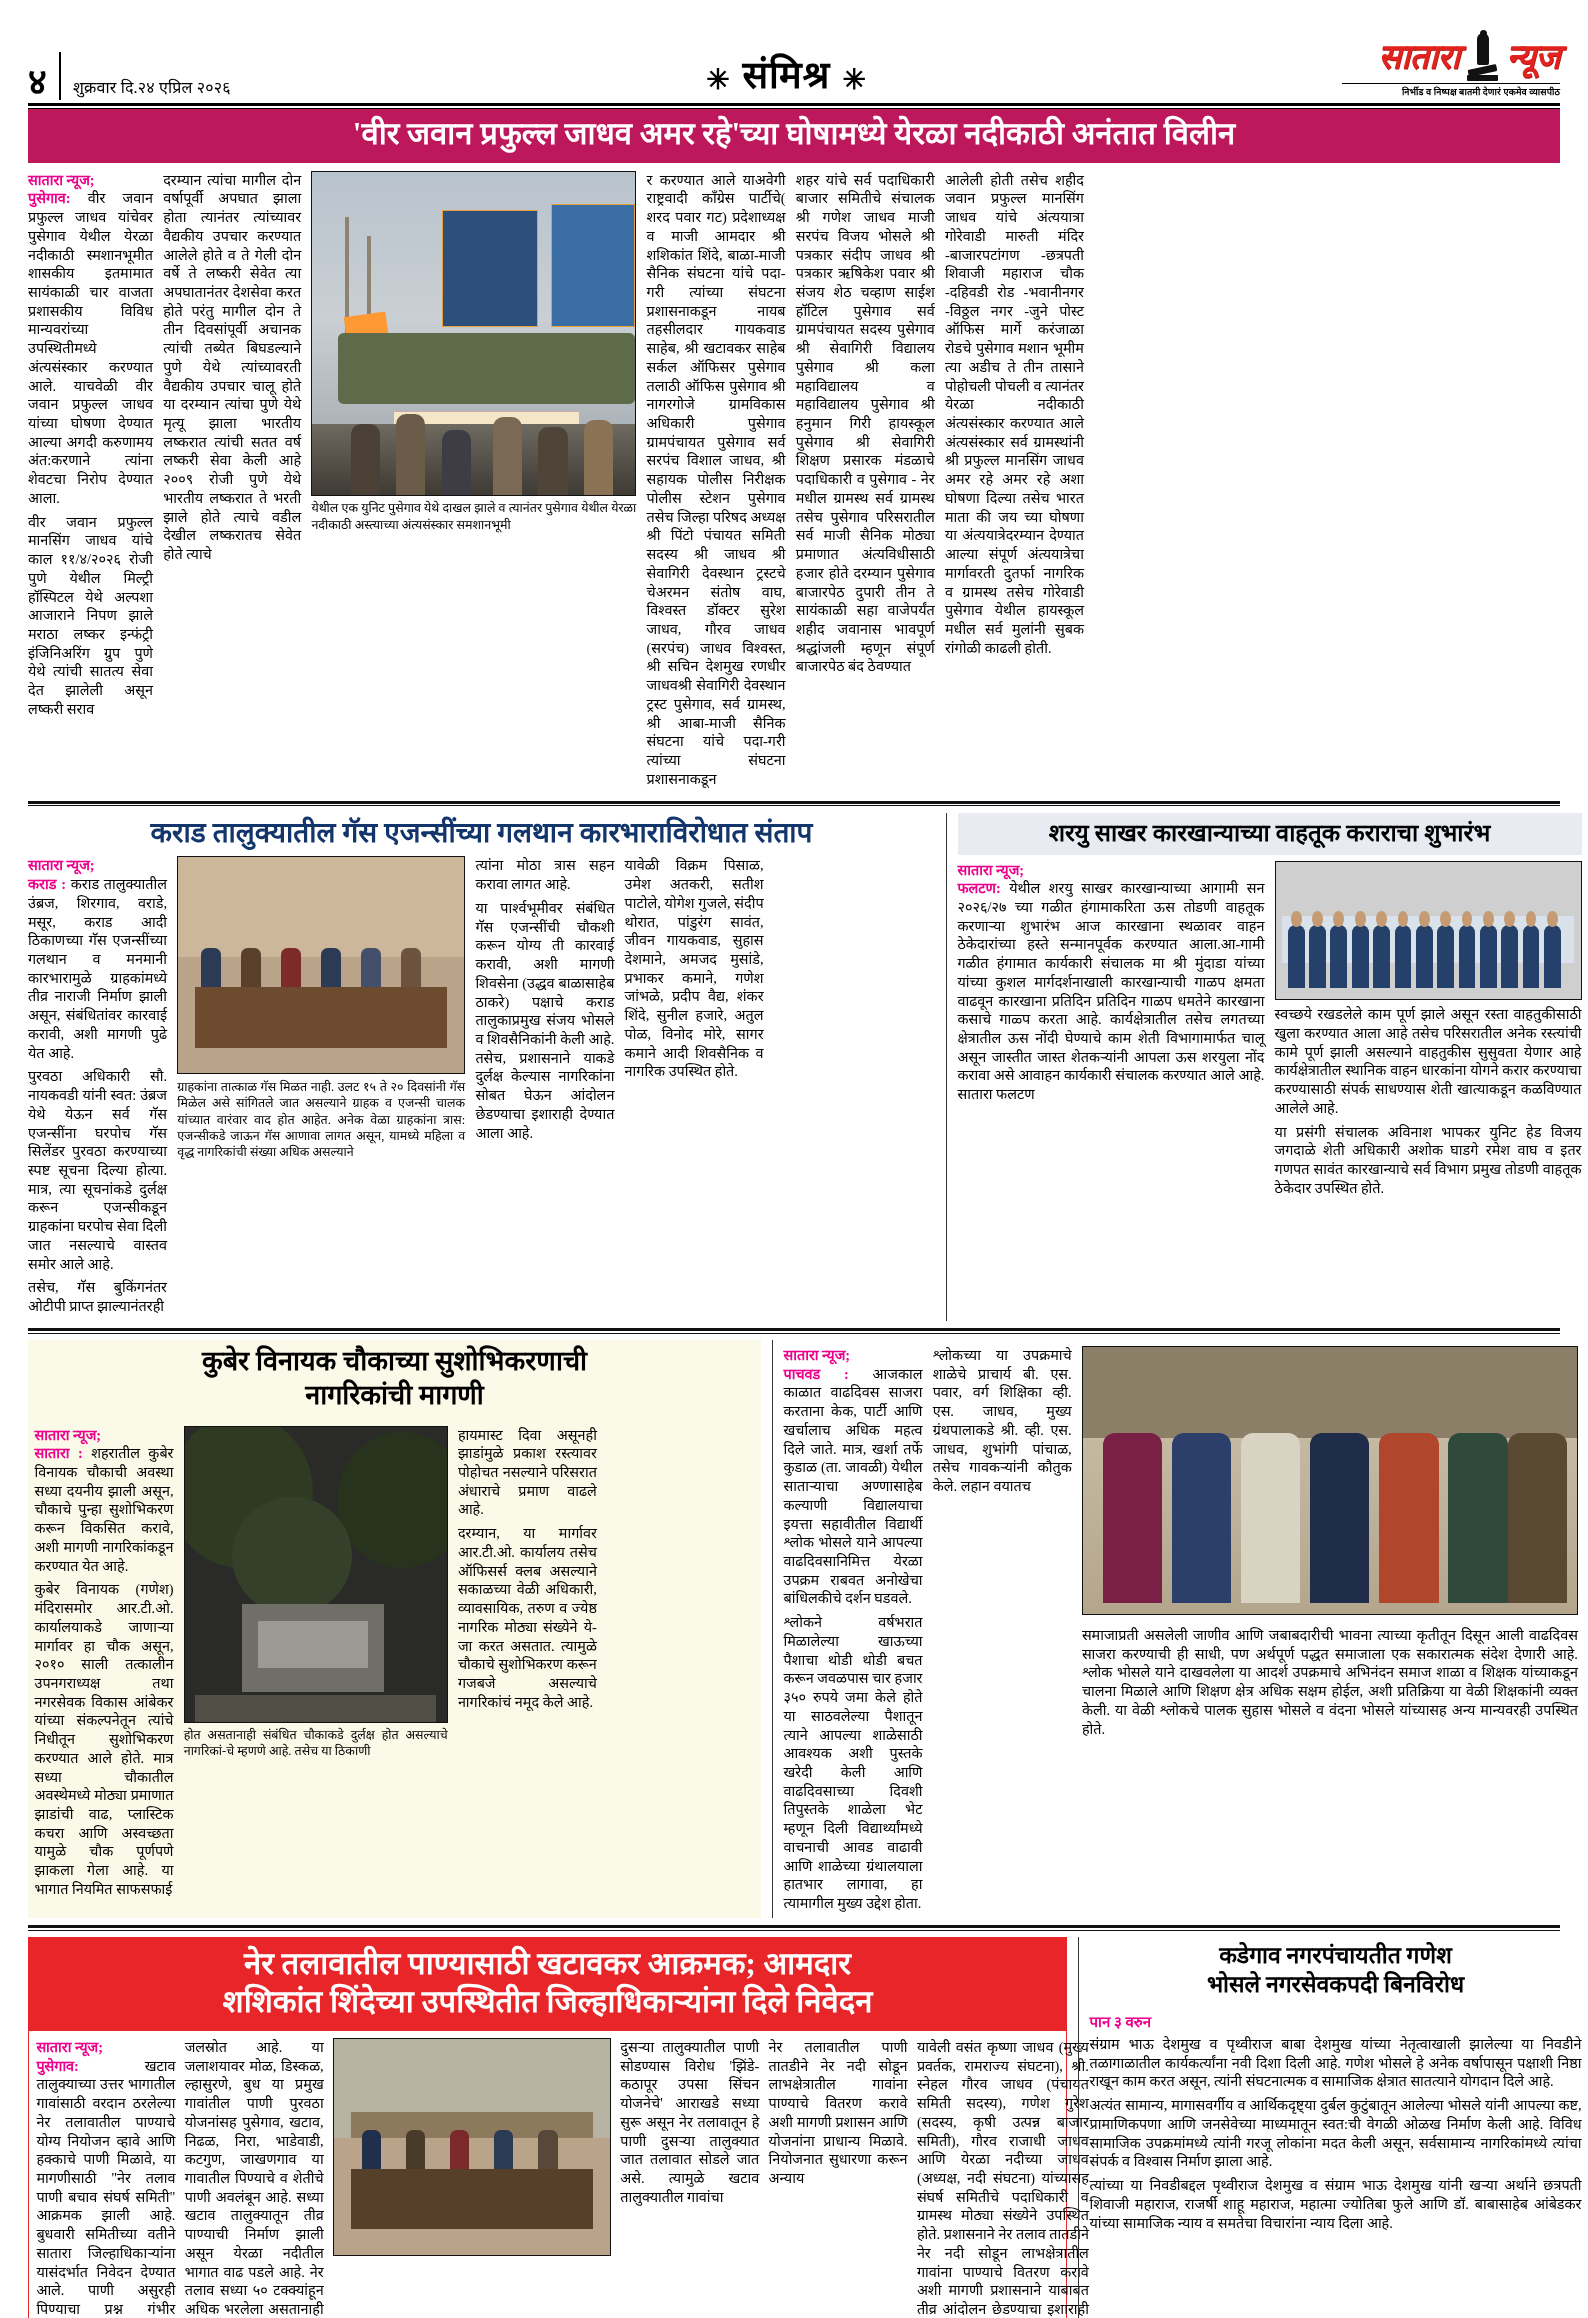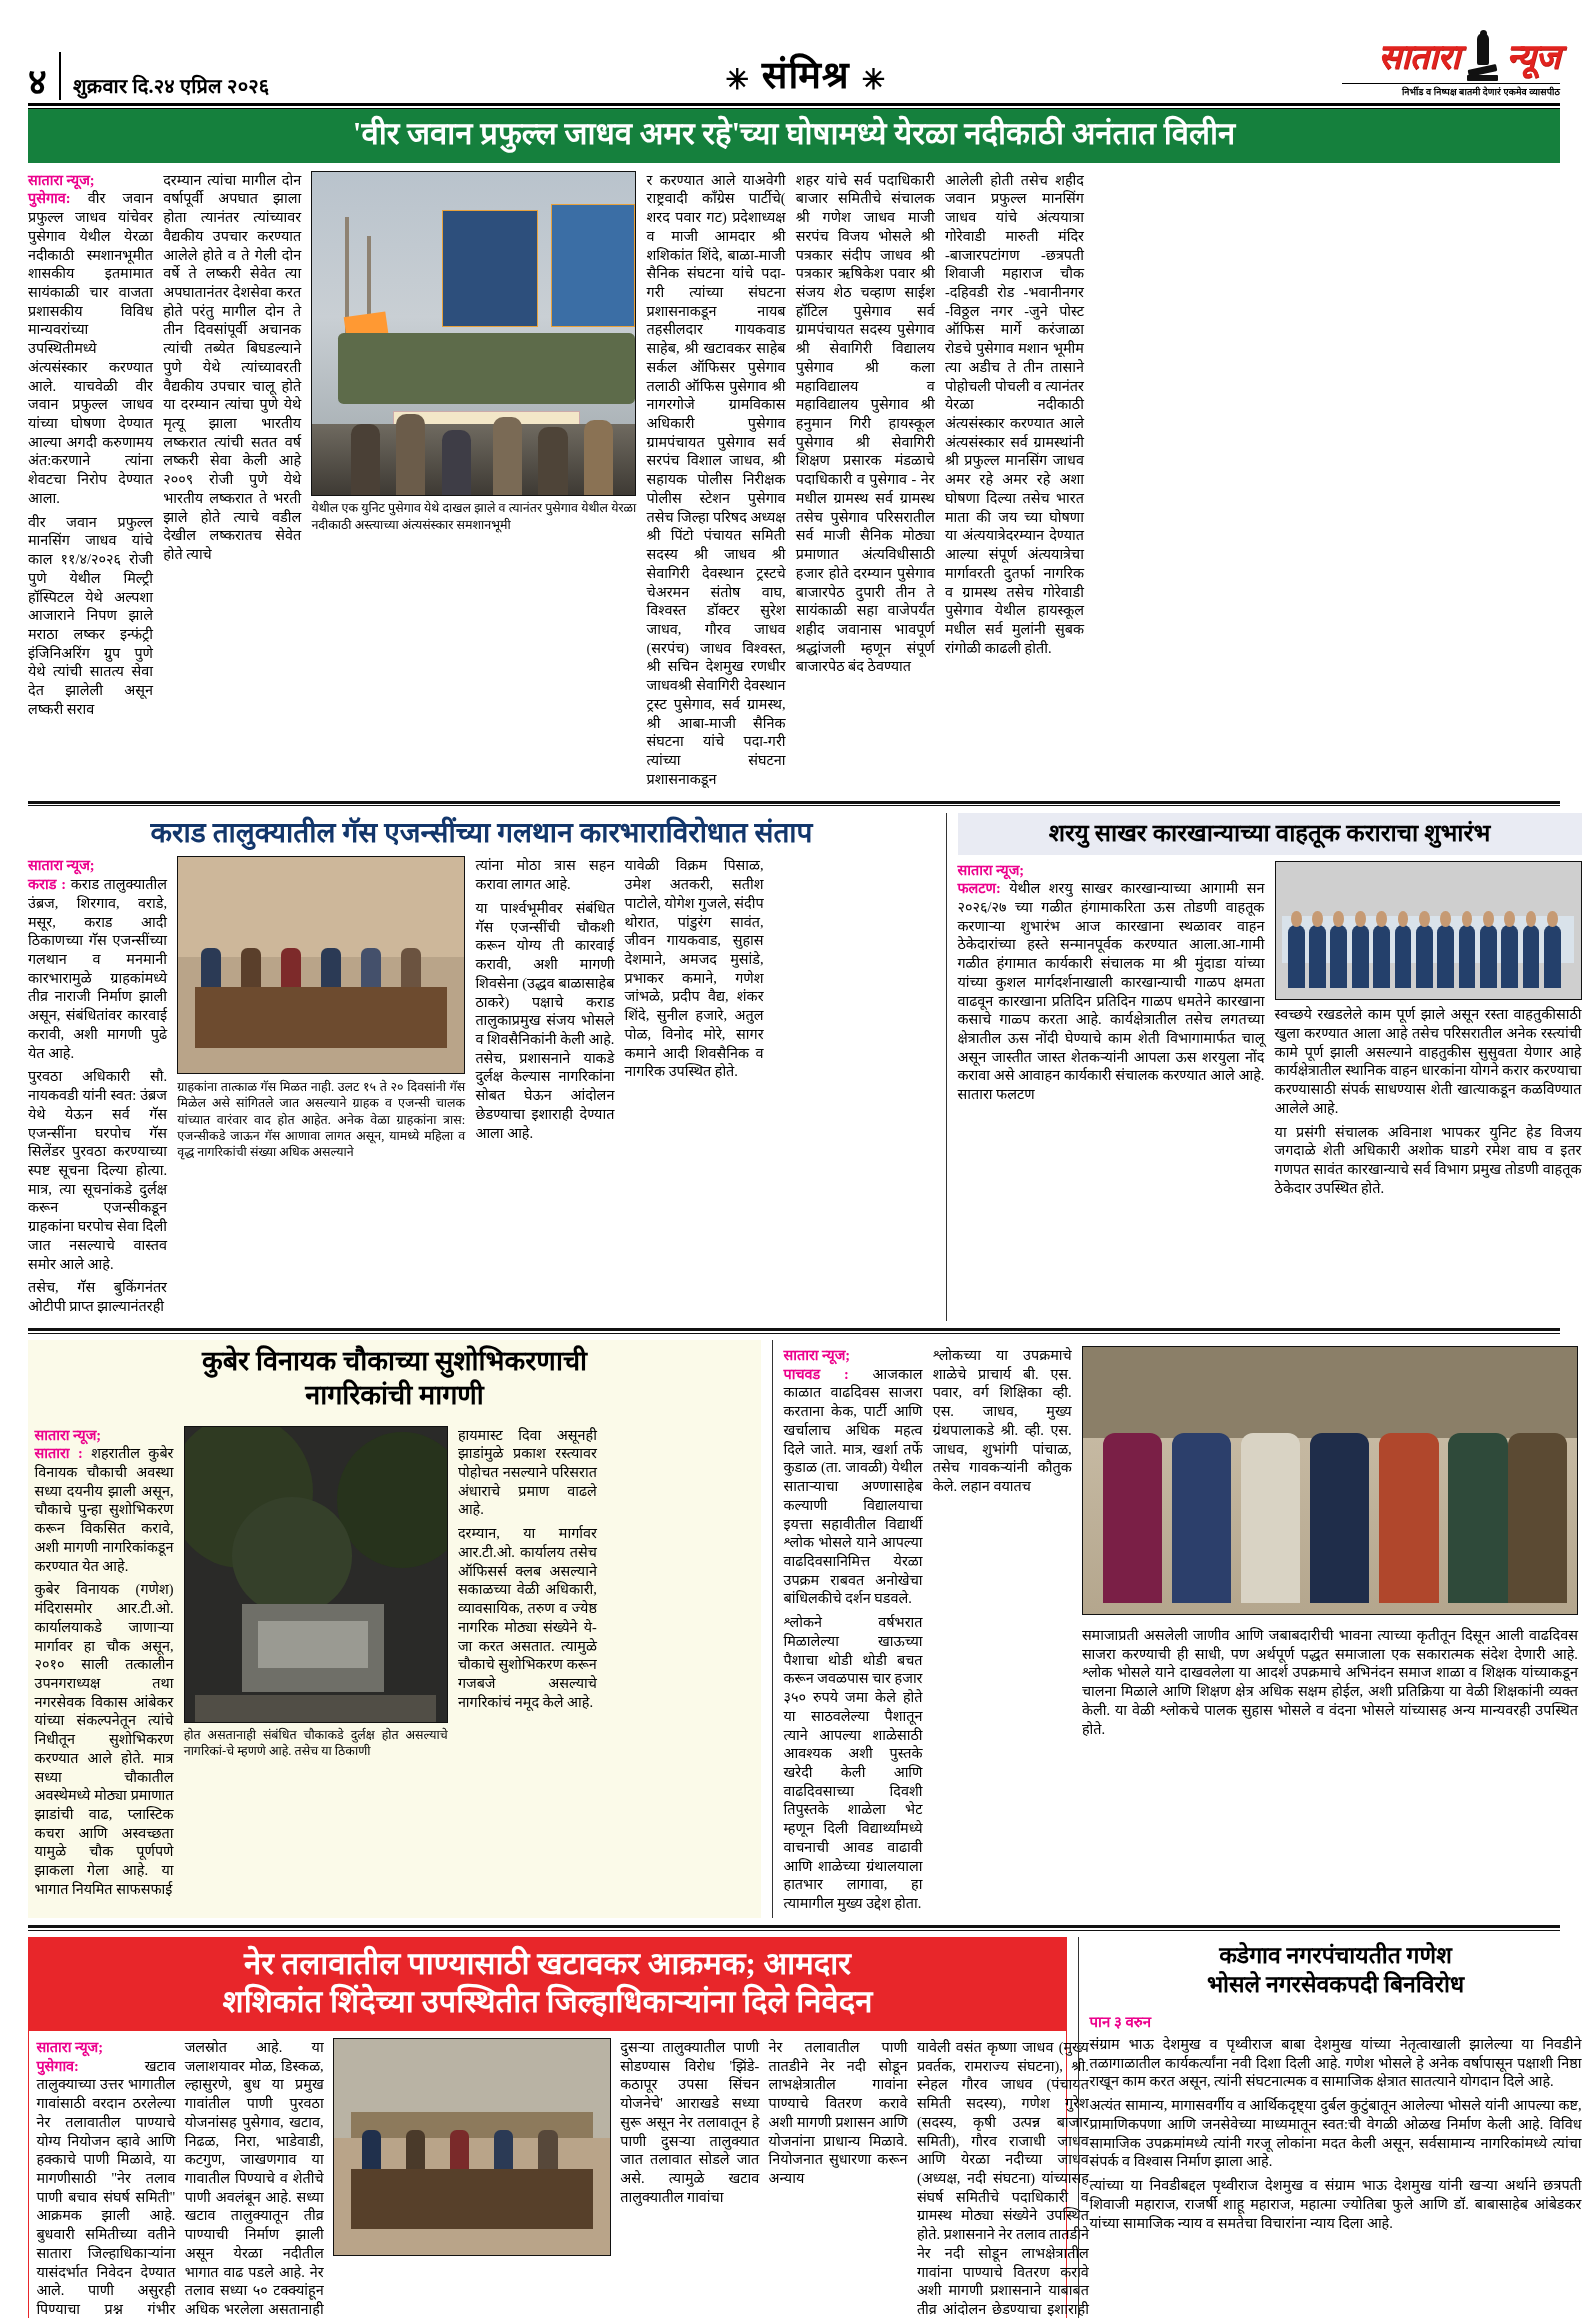--- a/index.html
+++ b/index.html
@@ -11,21 +11,21 @@
     color:#000;
     -webkit-font-smoothing:antialiased;
   }
   .page { position:relative; width:1588px; height:2465px; padding:0 28px; }
 
   
   .masthead { display:flex; align-items:flex-end; height:100px; padding-top:18.5px; }
   .folio-wrap { display:flex; align-items:flex-end; gap:12px; }
   .folio-num { font-size:36px; font-weight:700; line-height:1; font-family:"Liberation Serif", serif; }
   .folio-rule { width:2.3px; background:#000; height:48px; }
-  .folio-date { font-size:20px; font-weight:700; line-height:1; padding-bottom:3.7px; letter-spacing:0.2px; }
+  .folio-date { font-size:16px; font-weight:400; line-height:1; padding-bottom:3.7px; letter-spacing:0.2px; }
   .center-title { flex:1; text-align:center; font-size:38px; font-weight:700; letter-spacing:0.9px; padding-bottom:0.9px; }
   .center-title .star { font-size:28px; vertical-align:middle; padding:0 12px; }
   .logo { width:218px; text-align:right; padding-bottom:1.9px; }
   .logo-row { display:flex; align-items:center; justify-content:flex-end; gap:7px; }
   .logo-word { font-size:34px; font-weight:700; color:#e1231f; font-style:italic; line-height:.95; letter-spacing:-0.5px;
                text-shadow:0.5px 0.5px 0 #b7140f; }
   .logo-emblem { width:33px; height:48px; position:relative; }
   .logo-emblem .fig {
     position:absolute; left:10.2px; top:0; width:12px; height:32px; background:#111;
     border-radius:6px 6px 1.9px 1.9px;
@@ -38,21 +38,21 @@
   .master-rule { border-top:3.7px solid #000; border-bottom:1.4px solid #000; height:6px; margin:2.8px 0 0 0; }
 
   
   .hr-thick { border-top:3.2px solid #111; border-bottom:1.4px solid #111; height:5.6px; margin:7.4px 0 6.5px; }
   .vrule { border-right:0.9px solid #333; }
 
   .banner {
     color:#fff; font-size:31px; font-weight:700; line-height:1.22;
     text-align:center; padding:6.5px 14px 10.2px;
   }
-  .banner.pink { background:#15803d; }
+  .banner.pink { background:#be185d; }
   .banner.red  { background:#e8262a; }
 
   .headline-blue { color:#12366b; font-size:28px; font-weight:700; line-height:1.22; text-align:center; padding:2.8px 4.6px 6.5px; }
   .headline-black { font-size:27px; font-weight:700; line-height:1.25; text-align:center; padding:4.6px 6.5px 7.4px; }
   .headline-black.tint { background:#e9ebf3; }
   .headline-black.cream { background:#fbfae9; }
 
   .dateline { color:#ec008c; font-weight:700; }
   .dateline2 { color:#ec008c; font-weight:700; }
 

